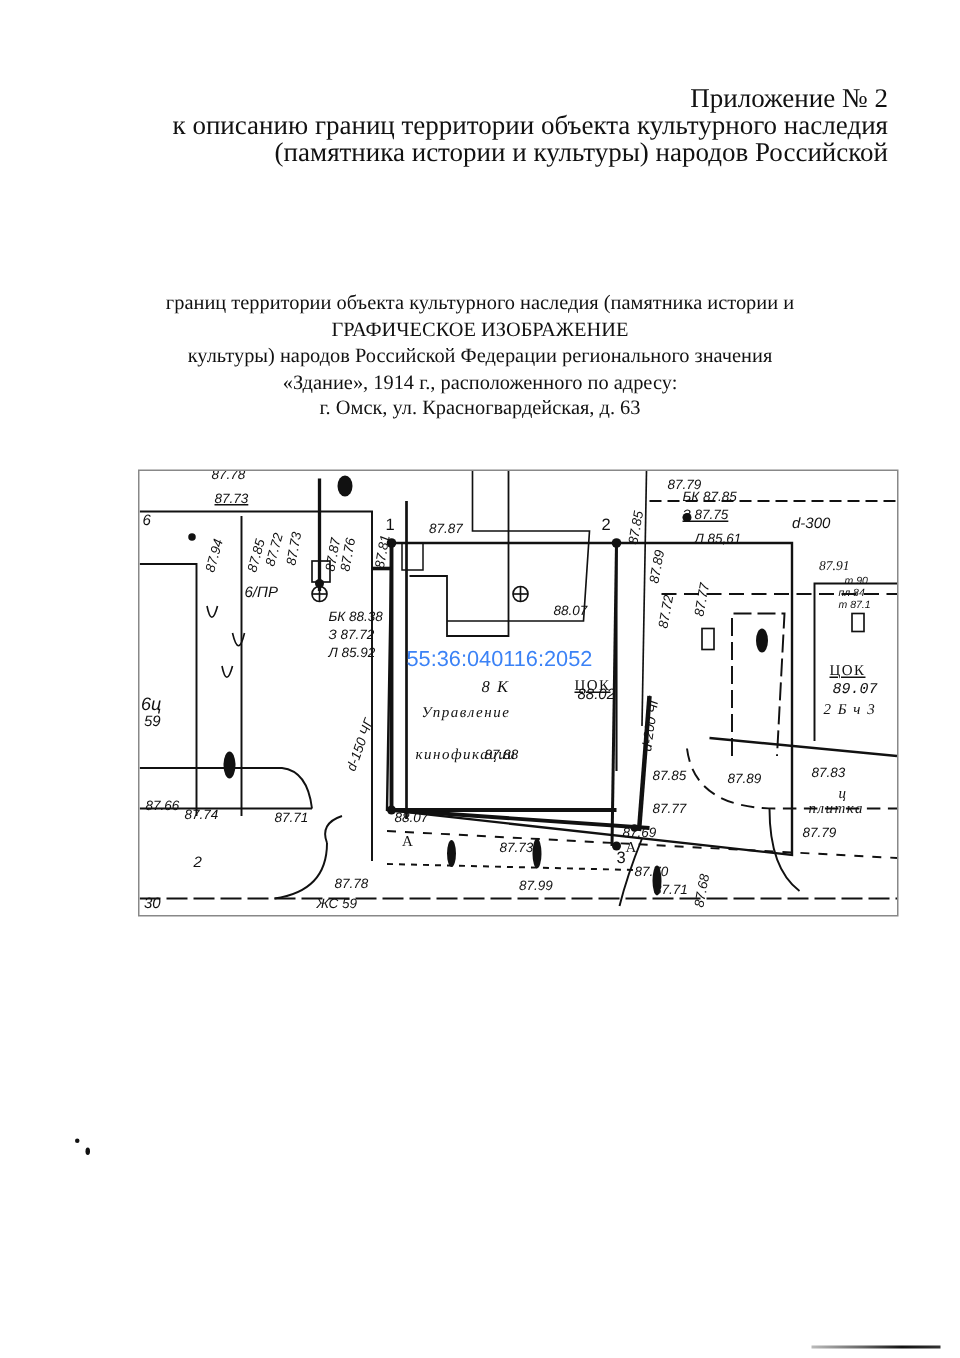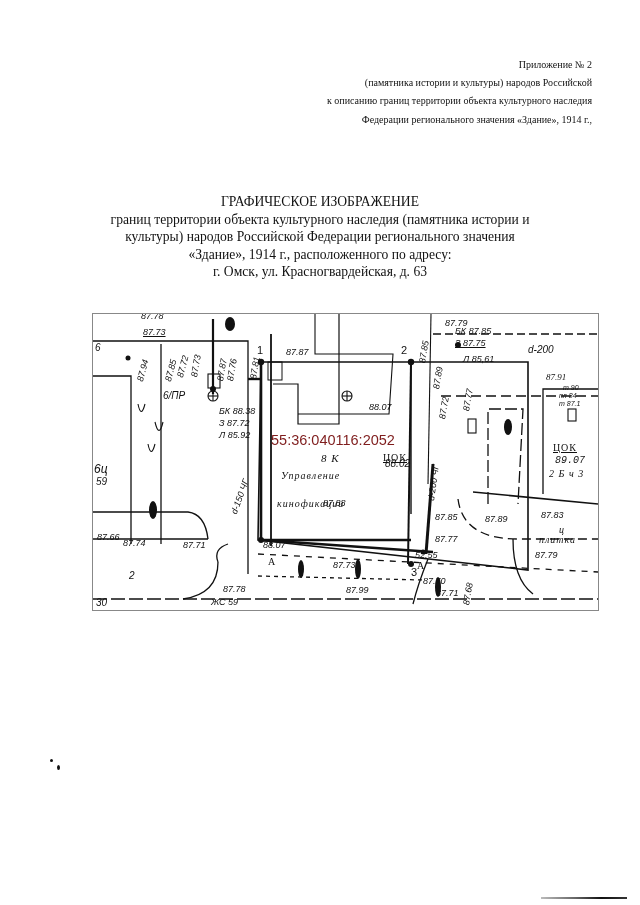--- a/index.html
+++ b/index.html
@@ -1,52 +1,51 @@
 <!DOCTYPE html>
 <html><head>
 <meta charset="utf-8">
 <style>
   html, body { margin: 0; padding: 0; background: #ffffff; }
   body { width: 640px; height: 905px; position: relative; overflow: hidden;
          font-family: "Liberation Serif", "DejaVu Serif", serif; color: #111; }
   .annex { position: absolute; right: 48px; top: 56px; text-align: right;
-           font-size: 10px; line-height: 18.2px; }
+           font-size: 18px; line-height: 18.2px; }
   .annex div { white-space: nowrap; }
   .title-block { position: absolute; left: 90px; width: 460px; top: 193px;
                  text-align: center; font-size: 13.6px; line-height: 17.6px; }
   .title-block div { white-space: nowrap; }
   .map { position: absolute; left: 92px; top: 313px; width: 505px; height: 296px;
          border: 1px solid #888; background: #fff; overflow: hidden; }
   .map svg { position: absolute; left: 0; top: 0; }
   .map .lbl { position: absolute; font-family: "Liberation Sans", sans-serif;
               font-style: italic; font-size: 9px; color: #111; white-space: nowrap; }
   .map .cad { position: absolute; font-family: "Liberation Sans", sans-serif;
-              font-size: 14.5px; color: #7f1d1d; white-space: nowrap; }
+              font-size: 14.5px; color: #3b82f6; white-space: nowrap; }
   .map .hand { position: absolute; font-family: "Liberation Serif", serif;
                font-style: italic; font-size: 10px; letter-spacing: 1px; color:#111; white-space: nowrap; }
   .map .pt { position: absolute; font-family: "Liberation Sans", sans-serif; font-size: 11px; }
   .rot { transform-origin: left top; }
   .marks { position: absolute; left: 48px; top: 757px; width: 22px; height: 16px; }
   .marks span { position: absolute; width: 3px; height: 3px; background: #111; border-radius: 50%; }
   .footer-line { position: absolute; left: 541px; top: 897px; width: 86px; height: 2px;
                  background: linear-gradient(to right, #bbb 0%, #666 40%, #111 70%, #333 100%); }
 </style>
 </head>
 <body>
 
 <div class="annex">
   <div>Приложение № 2</div>
+  <div>к описанию границ территории объекта культурного наследия</div>
   <div>(памятника истории и культуры) народов Российской</div>
-  <div>к описанию границ территории объекта культурного наследия</div>
-  <div>Федерации  регионального значения «Здание», 1914 г.,</div>
 </div>
 
 <div class="title-block">
+  <div>границ территории объекта культурного наследия (памятника истории и</div>
   <div>ГРАФИЧЕСКОЕ ИЗОБРАЖЕНИЕ</div>
-  <div>границ территории объекта культурного наследия (памятника истории и</div>
   <div>культуры) народов Российской Федерации регионального значения</div>
   <div>«Здание», 1914 г.,  расположенного по адресу:</div>
   <div>г. Омск, ул. Красногвардейская, д. 63</div>
 </div>
 
 <div class="map">
   <svg width="505" height="296" viewBox="0 0 505 296">
     <g stroke="#111" fill="none" stroke-width="1.3">
 
       <polyline points="0,27 155,27 155,260"></polyline>
@@ -144,21 +143,21 @@
   <div class="lbl rot" style="left:155px; top:64px; transform:rotate(-80deg);">87.81</div>
   <div class="lbl rot" style="left:324px; top:48px; transform:rotate(-80deg);">87.85</div>
   <div class="lbl rot" style="left:338px; top:74px; transform:rotate(-80deg);">87.89</div>
   <div class="lbl" style="left:352px; top:4px;">87.79</div>
   <div class="lbl rot" style="left:344px; top:104px; transform:rotate(-80deg);">87.72</div>
   <div class="lbl rot" style="left:368px; top:96px; transform:rotate(-80deg);">87.77</div>
   <div class="lbl" style="left:453px; top:58px;font-family:Liberation Serif, serif;">87.91</div>
   <div class="lbl" style="left:230px; top:184px;">87.88</div>
   <div class="lbl" style="left:342px; top:220px;">87.77</div>
   <div class="lbl" style="left:4px; top:218px;">87.66</div>
-  <div class="lbl" style="left:322px; top:236px;">52.55</div>
+  <div class="lbl" style="left:322px; top:236px;">87.69</div>
   <div class="lbl" style="left:240px; top:246px;">87.73</div>
   <div class="lbl" style="left:253px; top:271px;">87.99</div>
   <div class="lbl" style="left:330px; top:262px;">87.70</div>
   <div class="lbl" style="left:343px; top:274px;">87.71</div>
   <div class="lbl rot" style="left:368px; top:290px; transform:rotate(-80deg);">87.68</div>
   <div class="lbl" style="left:342px; top:198px;">87.85</div>
   <div class="lbl" style="left:392px; top:200px;">87.89</div>
   <div class="lbl" style="left:448px; top:196px;">87.83</div>
   <div class="lbl" style="left:442px; top:236px;">87.79</div>
   <div class="lbl" style="left:30px; top:224px;">87.74</div>
@@ -166,21 +165,21 @@
   <div class="lbl" style="left:130px; top:270px;">87.78</div>
   <div class="lbl" style="left:170px; top:226px;">88.07</div>
 
   <div class="lbl" style="left:126px; top:92px;">БК 88.38</div>
   <div class="lbl" style="left:126px; top:104px;">З 87.72</div>
   <div class="lbl" style="left:126px; top:116px;">Л 85.92</div>
   <div class="lbl" style="left:362px; top:12px;">БК 87.85</div>
   <div class="lbl" style="left:362px; top:24px; text-decoration:underline;">З 87.75</div>
   <div class="lbl" style="left:370px; top:40px;">Л 85,61</div>
 
-  <div class="lbl" style="left:435px; top:30px; font-size:10px;">d-200</div>
+  <div class="lbl" style="left:435px; top:30px; font-size:10px;">d-300</div>
   <div class="lbl rot" style="left:333px; top:186px; transform:rotate(-82deg);">d-200 ЧГ</div>
   <div class="lbl rot" style="left:136px; top:198px; transform:rotate(-70deg);">d-150 ЧГ</div>
 
   <div class="hand" style="left:460px; top:128px; font-style:normal; text-decoration:underline;">ЦОК</div>
   <div class="lbl" style="left:462px; top:141px; font-size:10px;font-family:Liberation Mono, monospace;">89.07</div>
   <div class="hand" style="left:456px; top:154px;text-align:center;">2 Б ч 3</div>
   <div class="lbl" style="left:470px; top:70px; font-size:7px;">т 90</div>
   <div class="lbl" style="left:466px; top:78px; font-size:7px;">пл 84</div>
   <div class="lbl" style="left:466px; top:86px; font-size:7px;">т 87.1</div>
 

